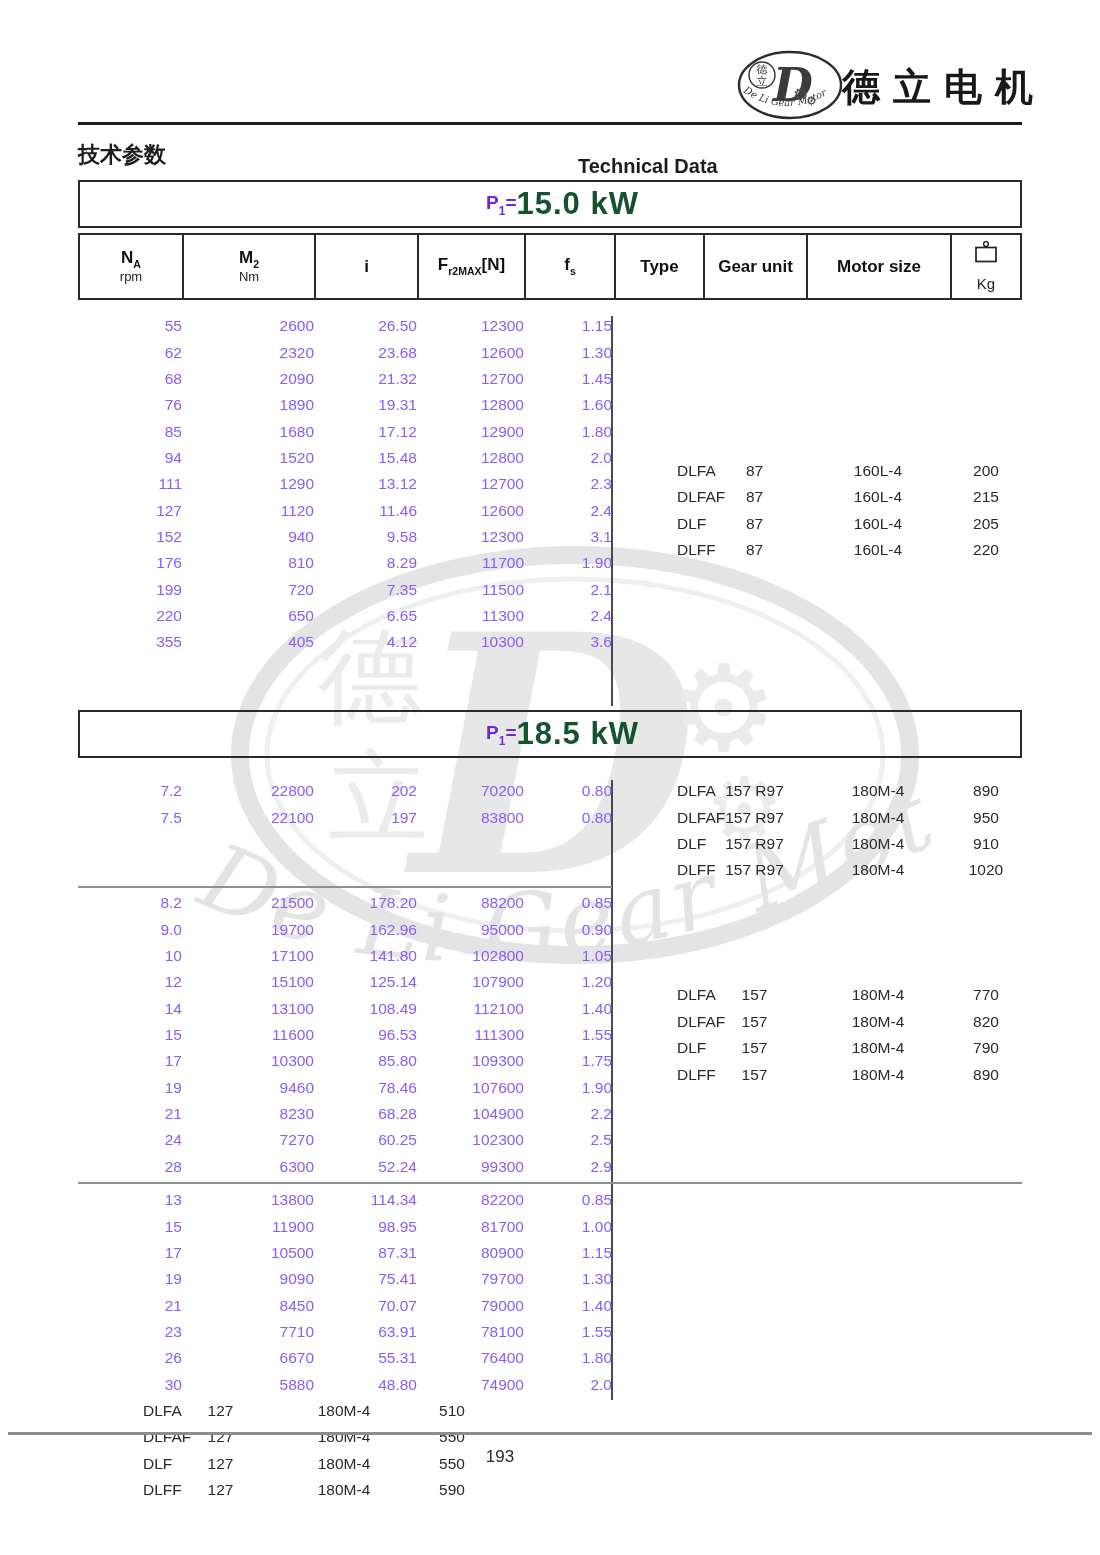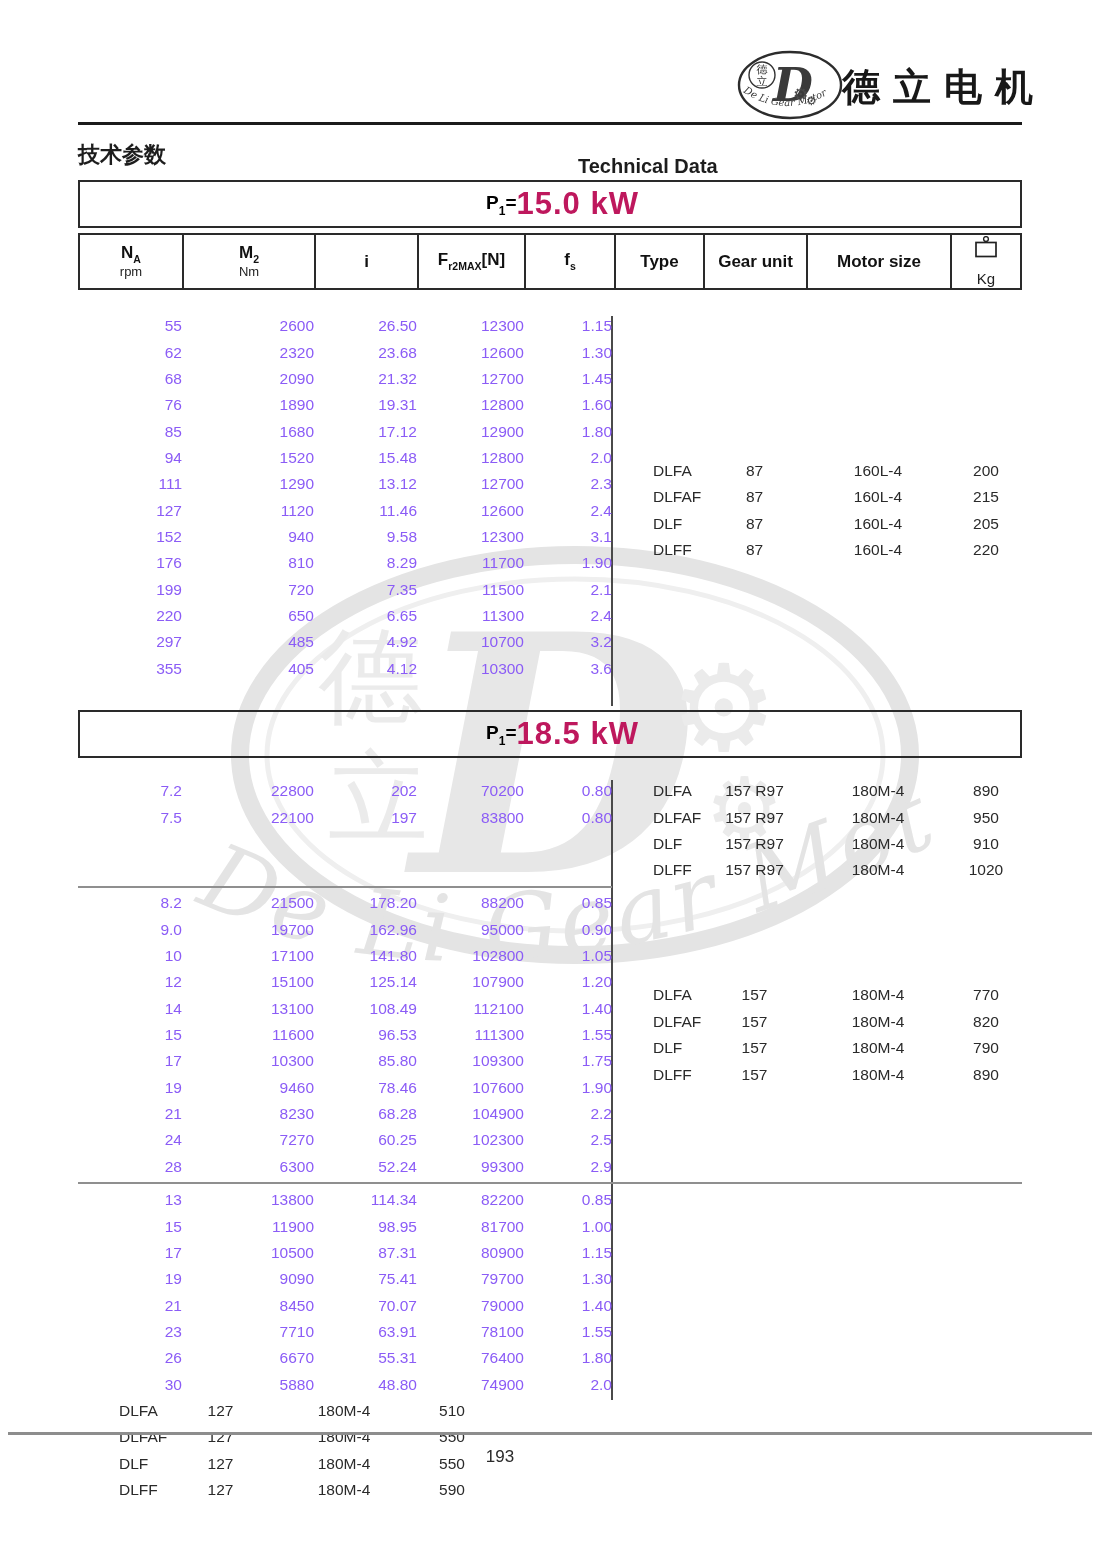--- a/index.html
+++ b/index.html
@@ -10,45 +10,45 @@
   
   .brand-cn{position:absolute;left:842px;top:62px;font-size:38px;font-weight:bold;
             letter-spacing:13px;color:#181818;z-index:2;font-family:"DejaVu Serif",serif;}
   .logo-svg{position:absolute;left:733px;top:48px;z-index:2;}
   .top-rule{position:absolute;left:78px;top:122px;width:944px;height:3px;background:#1b1b1b;z-index:2;}
   .title-cn{position:absolute;left:78px;top:140px;font-size:22px;font-weight:bold;color:#1d1d1d;z-index:2;}
   .title-en{position:absolute;left:578px;top:155px;font-size:20px;font-weight:bold;color:#1d1d1d;z-index:2;}
   
   .power-box{position:absolute;left:78px;width:944px;height:48px;border:2px solid #2a2a2a;
              display:flex;align-items:center;justify-content:center;background:transparent;z-index:2;box-sizing:border-box;}
-  .p-small{font-size:19px;font-weight:bold;color:#000000;padding-left:25px;}
+  .p-small{font-size:19px;font-weight:bold;color:#6d28d9;padding-left:25px;}
   .p-small sub{font-size:12px;font-weight:bold;position:relative;bottom:-2px;}
-  .p-big{font-size:31px;font-weight:bold;color:#be185d;letter-spacing:1px;}
-  
-  .thead{position:absolute;left:78px;top:233px;width:944px;height:57px;border:2px solid #2a2a2a;
+  .p-big{font-size:31px;font-weight:bold;color:#14532d;letter-spacing:1px;}
+  
+  .thead{position:absolute;left:78px;top:233px;width:944px;height:67px;border:2px solid #2a2a2a;
          display:grid;grid-template-columns:104px 132px 103px 107px 90px 89px 103px 144px 68px;
          z-index:2;box-sizing:border-box;}
   .hcell{border-right:2px solid #2a2a2a;display:flex;flex-direction:column;align-items:center;
          justify-content:center;line-height:1.05;box-sizing:border-box;}
   .hcell:last-child{border-right:none;}
   .hmain{font-size:17px;font-weight:bold;color:#111;}
   .hmain sub{font-size:62%;font-weight:bold;position:relative;bottom:-0.08em;}
   .hunit{font-size:13px;color:#222;margin-top:1px;font-weight:normal;}
   .kgcell .hunit{margin-top:12px;}
   
   .block{position:absolute;left:78px;width:944px;display:flex;z-index:2;}
   .leftcols{width:534px;}
   .rightcols{width:410px;display:flex;flex-direction:column;}
   .valign-center{justify-content:center;}
   .valign-top{justify-content:flex-start;}
   .drow{display:grid;grid-template-columns:104px 132px 103px 107px 88px;height:26.35px;
         align-items:center;text-align:right;font-size:15.5px;color:#8b5cf6;}
   .grow{display:grid;grid-template-columns:91px 103px 144px 72px;height:26.35px;
         align-items:center;text-align:center;font-size:15.5px;color:#2a2a2a;}
-  .type-cell{text-align:left;padding-left:41px;}
+  .type-cell{text-align:left;padding-left:65px;}
   
   .vline{position:absolute;width:2px;background:#4a4a4a;z-index:1;}
   .hdiv{position:absolute;height:2px;background:#8f8f8f;z-index:2;}
   
   .footer-rule{position:absolute;left:8px;top:1432px;width:1084px;height:3px;background:#8d8d8d;z-index:2;}
   .page-num{position:absolute;left:0;top:1447px;width:1000px;text-align:center;font-size:17px;color:#2a2a2a;z-index:2;}
 </style>
 </head>
 <body>
 
@@ -222,27 +222,20 @@
 
         <div class="drow">
           <div>220</div>
           <div>650</div>
           <div>6.65</div>
           <div>11300</div>
           <div>2.4</div>
         </div>
 
 
-        <div class="drow">
-          <div>297</div>
-          <div>485</div>
-          <div>4.92</div>
-          <div>10700</div>
-          <div>3.2</div>
-        </div>
 
         <div class="drow">
           <div>355</div>
           <div>405</div>
           <div>4.12</div>
           <div>10300</div>
           <div>3.6</div>
         </div>
       </div>
     <div class="rightcols valign-center">

